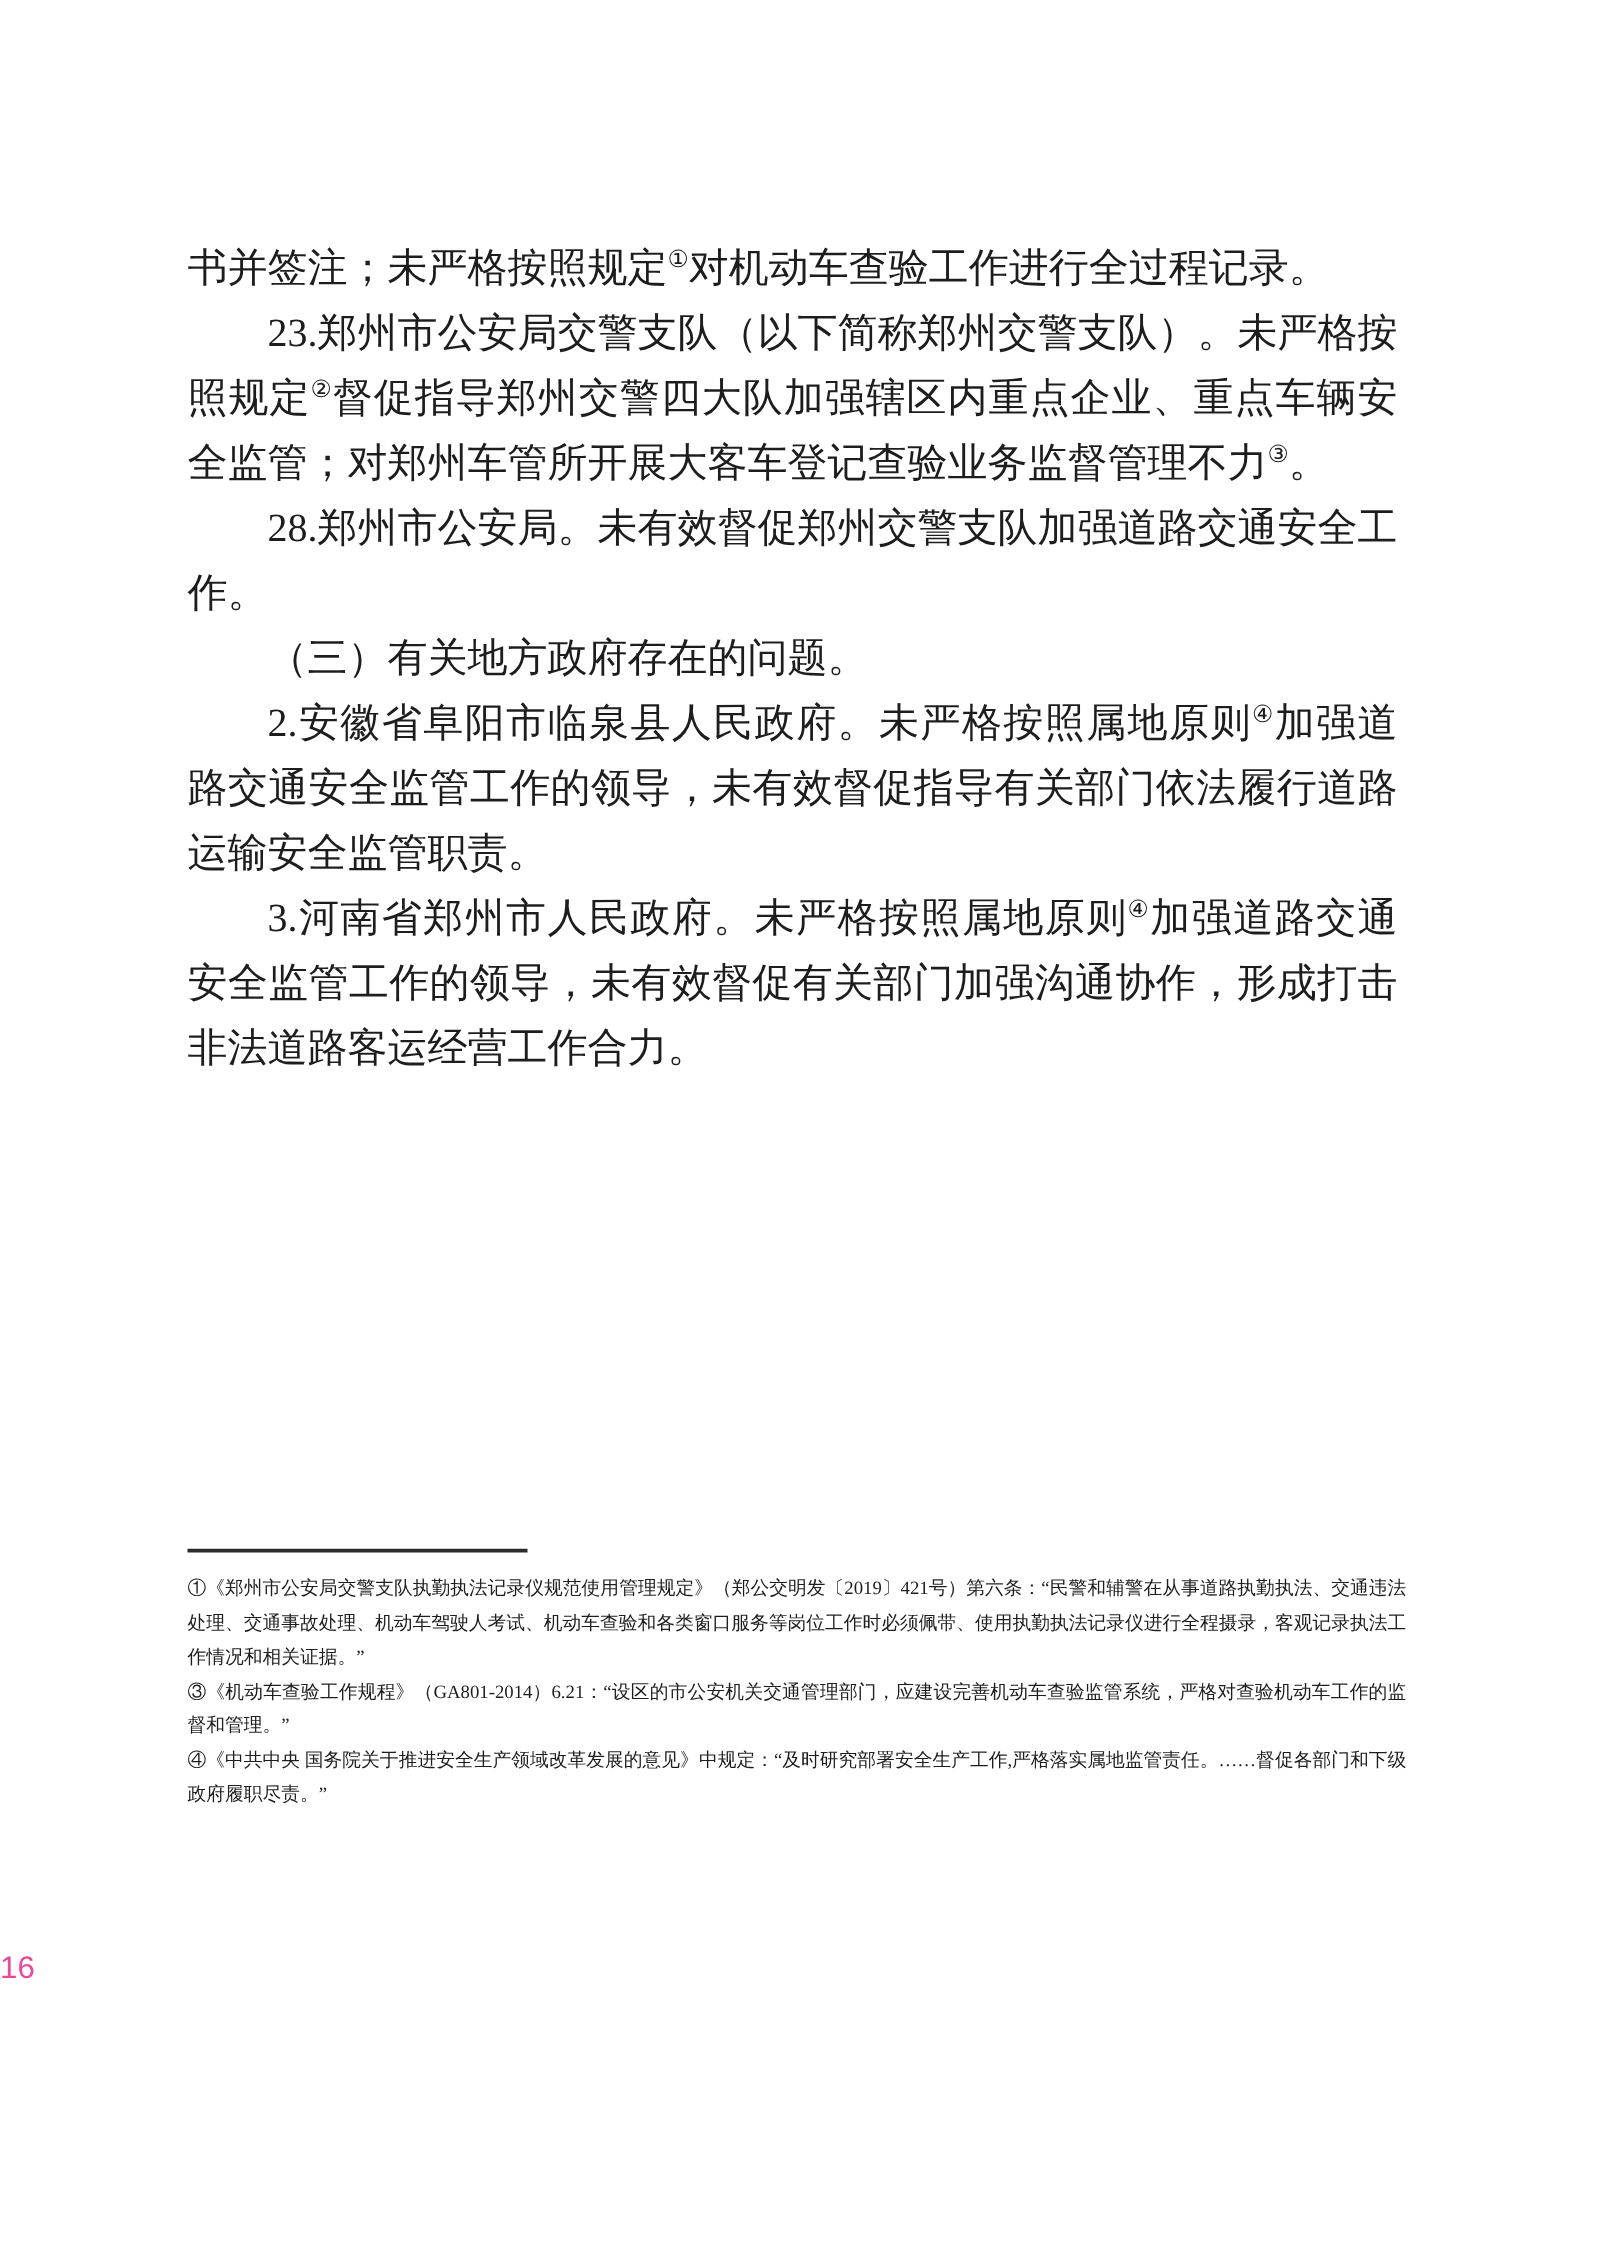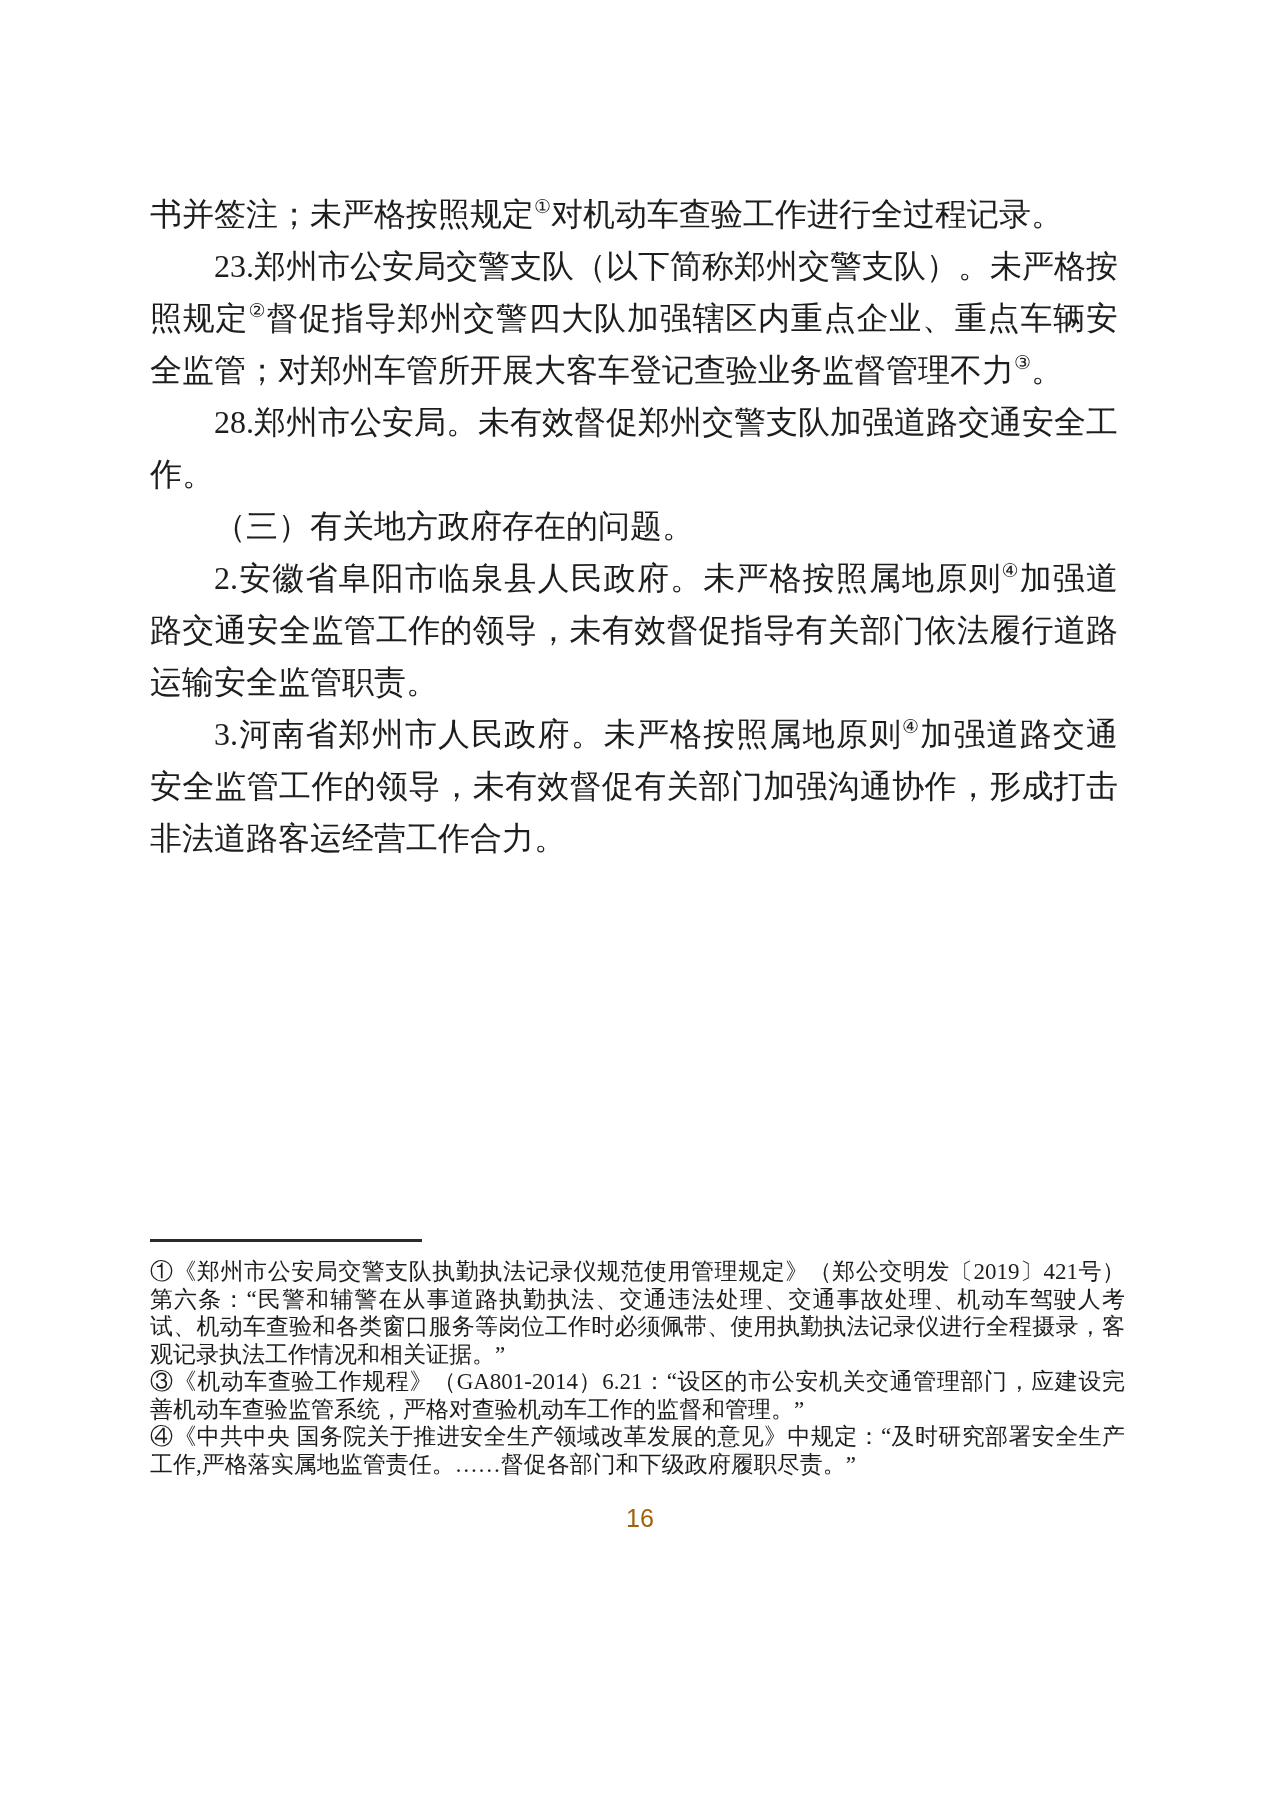--- a/index.html
+++ b/index.html
@@ -41,34 +41,34 @@
     top: 1239px;
     width: 272px;
     height: 0;
     border-top: 3px solid #2b2b2b;
   }
   .footnotes {
     position: absolute;
     left: 150px;
     top: 1258px;
     width: 975px;
-    font-size: 23px;
+    font-size: 15px;
     line-height: 27.5px;
     text-align: justify;
     text-justify: inter-character;
   }
   .footnote { margin: 0; }
   .page-number {
     position: absolute;
     left: 0;
-    top: 1504px;
+    top: 1560px;
     width: 100%;
-    text-align: center;
+    text-align: left;
     font-size: 25px;
-    color: #a16207;
+    color: #ec4899;
     font-family: "Liberation Sans", "DejaVu Sans", sans-serif;
   }
 </style>
 </head>
 <body>
 
 <div class="page">
 
   <main class="body-text" id="body-container">
       <p class="para"><span>书并签注；未严格按照规定</span><span class="sup">①</span><span>对机动车查验工作进行全过程记录。</span></p>

